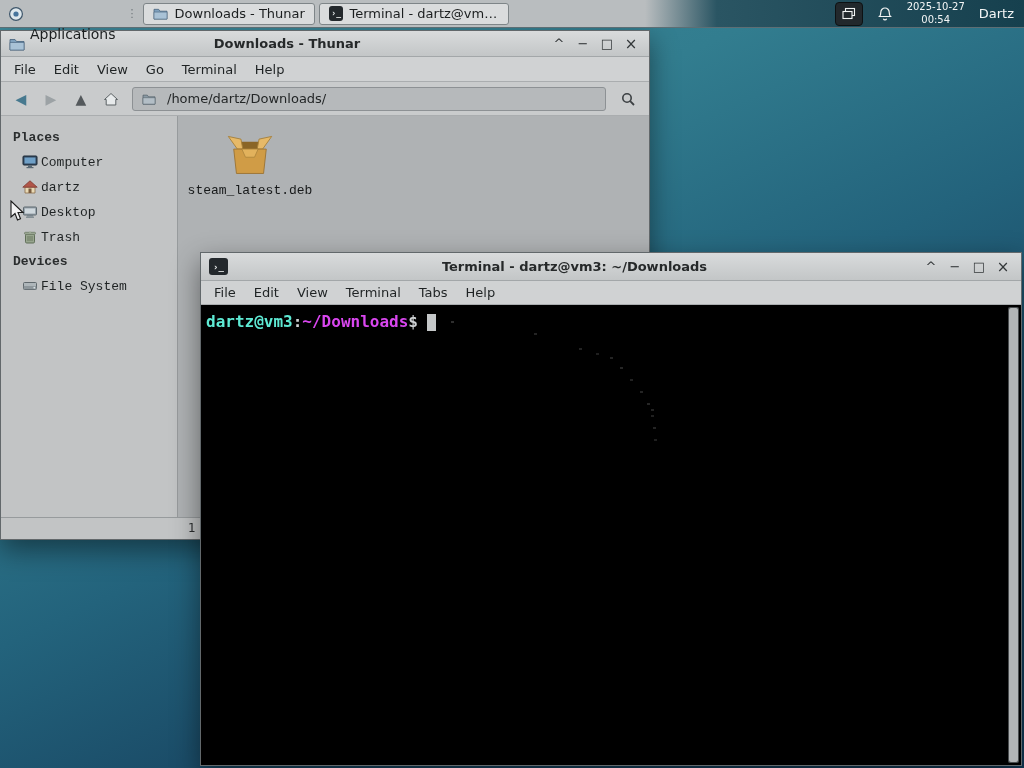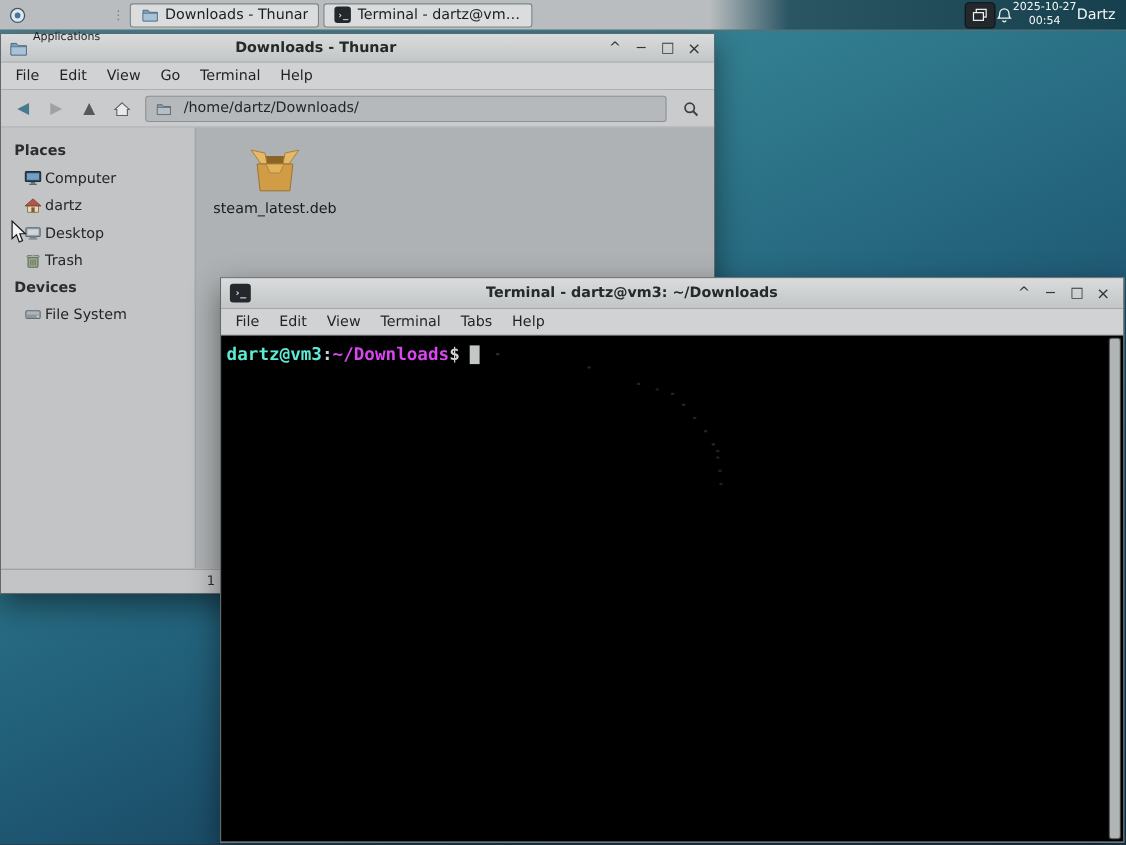--- a/index.html
+++ b/index.html
@@ -12,30 +12,30 @@
 
   
   .panel {
     position: absolute; top: 0; left: 0; width: 1024px; height: 28px; z-index: 50;
     background: linear-gradient(90deg, #b9bdbf 0%, #b9bdbf 63%, #2a5563 70%, #16404e 100%);
     display: flex; align-items: center;
     border-bottom: 1px solid #5d6e74;
   }
   .panel-left { display: flex; align-items: center; height: 100%; }
   .app-menu { display: flex; align-items: center; gap: 6px; padding: 0 8px; height: 100%; }
-  .app-menu span.lbl { font-size: 10px; color: #1c1f20; margin-top: 40px; }
+  .app-menu span.lbl { font-size: 14px; color: #1c1f20; margin-top: 40px; }
   .panel-grip { color: #70787c; font-size: 11px; padding: 0 3px; }
   .task-btn {
     display: flex; align-items: center; gap: 6px; height: 22px; margin: 0 2px;
     padding: 0 9px; background: #dadcdd; border: 1px solid #7e8588; border-radius: 3px;
     font-size: 13px; color: #1b1e1f; max-width: 190px; white-space: nowrap; overflow: hidden;
     font-family: inherit;
   }
   .task-btn .lbl { overflow: hidden; text-overflow: ellipsis; }
-  .panel-right { margin-left: auto; display: flex; align-items: center; padding-right: 10px; height: 100%; }
+  .panel-right { margin-left: auto; display: flex; align-items: center; gap: 14px; padding-right: 10px; height: 100%; }
   .tray-chip { width: 28px; height: 24px; background: #22282c; border: 1px solid #0d1113; border-radius: 4px;
     display: flex; align-items: center; justify-content: center; }
   .clock { text-align: center; color: #f4f6f6; font-size: 10px; line-height: 1.25; }
   .user-lbl { color: #f4f6f6; font-size: 13px; }
 
   .mini-icon { display: inline-flex; width: 16px; height: 16px; align-items: center; justify-content: center; }
   .term-chip {
     background: #23282c; color: #e9ecec; border-radius: 3px;
     font-family: "DejaVu Sans Mono", monospace; font-weight: bold;
     display: flex; align-items: center; justify-content: center;
@@ -67,21 +67,21 @@
     display: flex; align-items: center; justify-content: center; font-size: 14px; }
   .nav-back { color: #47798f; }
   .nav-fwd  { color: #9ca2a5; }
   .nav-up   { color: #54595c; }
   .path-bar { flex: 1; height: 24px; margin: 0 5px; background: #b6b9bb; border: 1px solid #8d9194;
     border-radius: 3px; display: flex; align-items: center; gap: 10px; padding: 0 8px; }
   .path-text { font-size: 13px; color: #232627; white-space: nowrap; }
   .search-btn { width: 30px; height: 26px; background: none; border: none;
     display: flex; align-items: center; justify-content: center; }
 
-  .thunar-body { flex: 1; display: flex; min-height: 0; }
+  .thunar-body { flex: 1; display: flex; min-height: 0; font-family: Liberation Mono, monospace; }
   .sidebar { width: 177px; flex: 0 0 177px; background: #c2c4c5; border-right: 1px solid #979b9d;
     padding-top: 10px; }
   .side-header { padding: 4px 12px 5px 12px; font-size: 13px; font-weight: bold; color: #2b2e2f; }
   .side-item { display: flex; align-items: center; gap: 3px; padding: 5px 8px 5px 21px;
     font-size: 13px; color: #1f2324; }
   .side-item .icn { display: inline-flex; width: 16px; height: 15px; }
 
   .fileview { flex: 1; background: #afb2b4; position: relative; overflow: hidden; }
   .file-item { position: absolute; left: 6px; top: 15px; width: 132px;
     display: flex; flex-direction: column; align-items: center; gap: 5px; }

